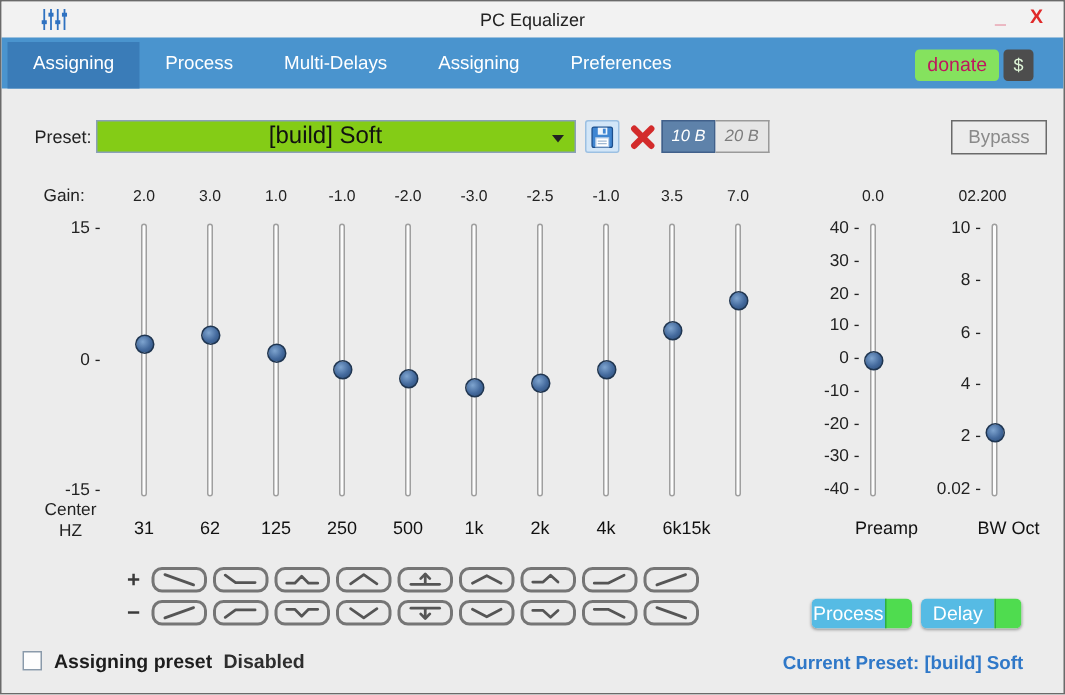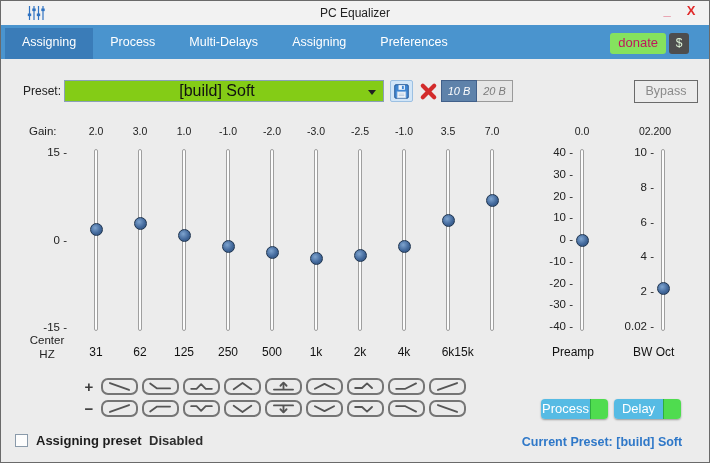--- a/index.html
+++ b/index.html
@@ -40,21 +40,21 @@
   .scale-lbl{position:absolute;left:26px;width:40px;text-align:right;font-size:11.5px;color:#222;}
   .scale-lbl::after{content:"\00a0-";}
   .center-lbl{position:absolute;left:26px;width:40px;text-align:center;font-size:11.5px;color:#222;}
   .gain-val{position:absolute;width:44px;text-align:center;font-size:10.5px;color:#222;top:124px;}
   .freq-lbl{position:absolute;width:44px;text-align:center;font-size:12px;color:#111;top:344px;}
   .track{position:absolute;top:148px;width:4px;height:182px;background:#fcfcfc;border:1px solid #9f9f9f;border-radius:2px;}
   .thumb{position:absolute;width:13px;height:13px;border-radius:50%;border:1.5px solid #1f3550;background:radial-gradient(circle at 38% 35%, #7ea4cf 0%, #43699c 55%, #2a4a73 100%);}
   .tick{position:absolute;width:40px;text-align:right;font-size:11.5px;color:#222;}
   .tick::after{content:"\00a0-";}
   .side-val{position:absolute;width:60px;text-align:center;font-size:10.5px;color:#222;top:124px;}
-  .side-name{position:absolute;width:60px;text-align:left;font-size:12px;color:#111;top:344px;}
+  .side-name{position:absolute;width:60px;text-align:right;font-size:12px;color:#111;top:344px;}
 
   
   .pm-sym{position:absolute;left:80px;width:16px;text-align:center;font-size:15px;font-weight:900;color:#3a3a3a;}
   .shape-btn{position:absolute;width:37px;height:17px;background:#ebebeb;border:2px solid #757575;border-radius:7px;padding:0;cursor:pointer;}
   .shape-btn svg{position:absolute;left:0;top:0;width:33px;height:13px;}
 
   
   .act-btn{position:absolute;top:398px;width:67px;height:20px;border-radius:4px;overflow:hidden;display:flex;box-shadow:0 1px 2px rgba(0,0,0,.35);cursor:pointer;}
   .act-main{flex:1;background:#56bbe4;color:#fff;font-size:13px;text-align:center;line-height:20px;}
   .act-green{width:18px;background:#4fdc4f;border-left:1px solid #2fae3f;}

